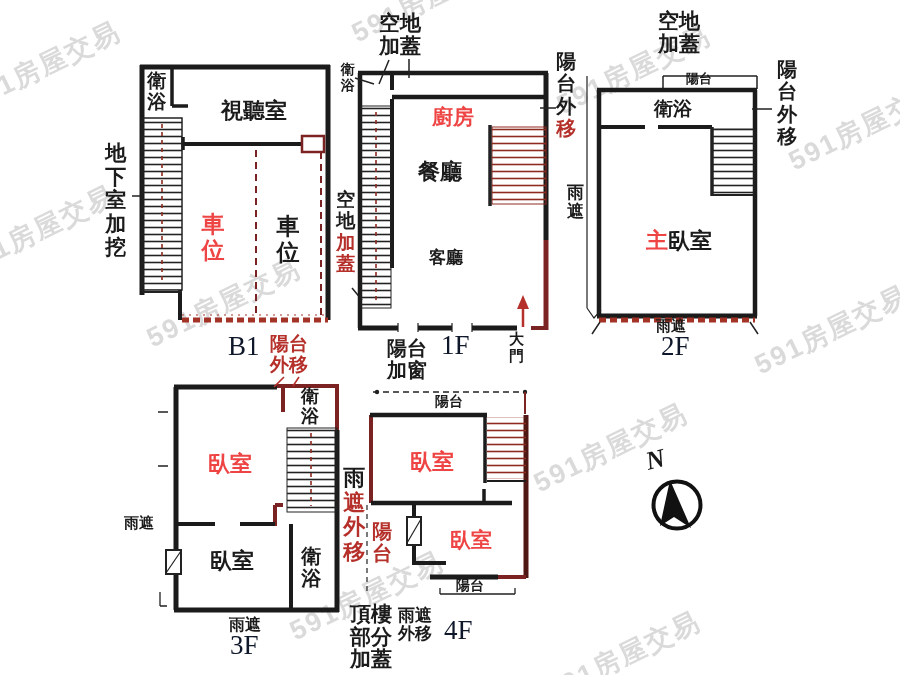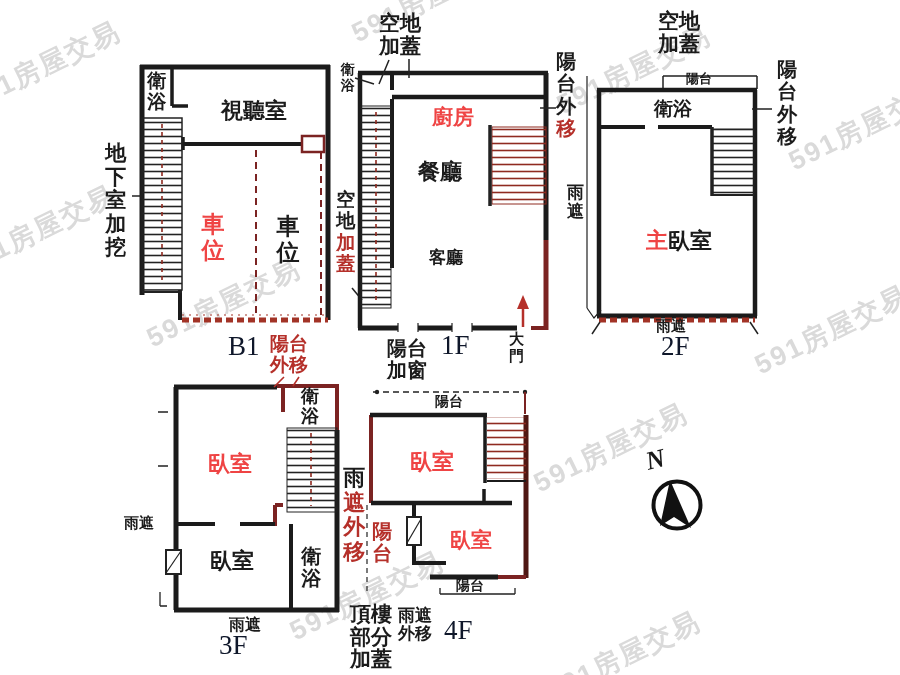--- a/index.html
+++ b/index.html
@@ -164,21 +164,21 @@
   <div class="lbl red" style="left:270px;top:334px;font-size:19px">
     <div>陽台</div>
     <div>外移</div>
   </div>
   <div class="lbl vt" style="left:300px;top:386px;font-size:18px">衛浴</div>
   <div class="lbl maroon" style="left:208px;top:452px;font-size:22px">臥室</div>
   <div class="lbl" style="left:124px;top:515px;font-size:15px">雨遮</div>
   <div class="lbl" style="left:210px;top:549px;font-size:22px">臥室</div>
   <div class="lbl vt" style="left:300px;top:545px;font-size:20px">衛浴</div>
   <div class="lbl" style="left:229px;top:616px;font-size:16px">雨遮</div>
-  <div class="lbl fid" style="left:219px;top:631px">3F</div>
+  <div class="lbl fid" style="left:230px;top:631px">3F</div>
   <div class="lbl vt" style="left:342px;top:466px;font-size:22px"><span>雨</span><span class="red">遮外移</span></div>
 
   <div class="lbl" style="left:435px;top:394px;font-size:14px">陽台</div>
   <div class="lbl maroon" style="left:410px;top:450px;font-size:22px">臥室</div>
   <div class="lbl vt red" style="left:371px;top:520px;font-size:20px">陽台</div>
   <div class="lbl maroon" style="left:450px;top:529px;font-size:21px">臥室</div>
   <div class="lbl" style="left:456px;top:578px;font-size:14px">陽台</div>
   <div class="lbl" style="left:350px;top:603px;font-size:21px">
     <div>頂樓</div>
     <div>部分</div>

